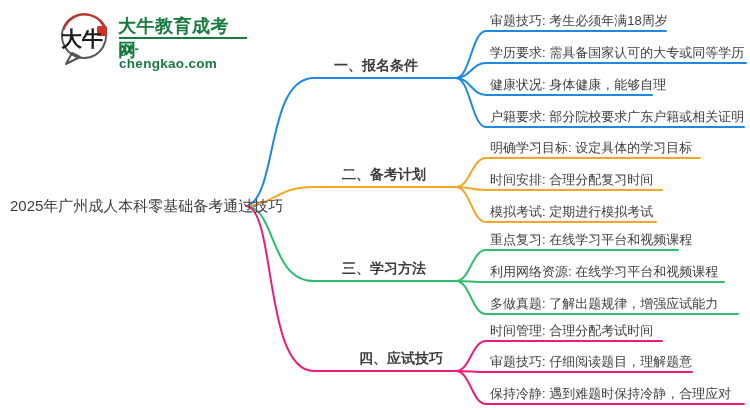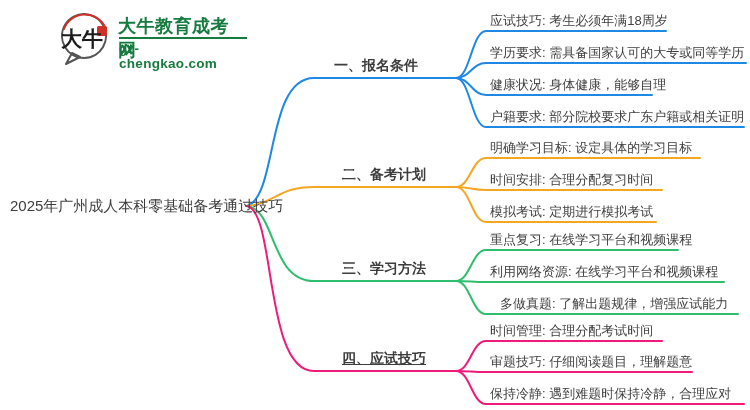--- a/index.html
+++ b/index.html
@@ -8,28 +8,28 @@
     background:#ffffff;
     font-family:"Liberation Sans","DejaVu Sans",sans-serif;
   }
   #canvas{position:absolute;left:0;top:0;width:750px;height:410px;}
   .txt{position:absolute;white-space:nowrap;color:#3d3d3d;}
   .root-label{left:10px;top:197px;font-size:15px;font-weight:400;letter-spacing:0;}
   .branch-label{width:144px;text-align:center;font-size:14px;font-weight:600;}
   .bl-1{left:304px;top:57px;}
   .bl-2{left:312px;top:166px;}
   .bl-3{left:312px;top:260px;}
-  .bl-4{left:312px;top:350px;text-decoration:underline;}
+  .bl-4{left:329px;top:350px;}
   .leaf-label{left:490px;font-size:13px;color:#3f3f3f;}
   
   .lf-1-0{top:12px;} .lf-1-1{top:44px;} .lf-1-2{top:76px;} .lf-1-3{top:108px;}
   
   .lf-2-0{top:139px;} .lf-2-1{top:171px;} .lf-2-2{top:203px;}
   
-  .lf-3-0{top:231px;} .lf-3-1{top:263px;} .lf-3-2{top:295px;margin-left:10px;}
+  .lf-3-0{top:231px;} .lf-3-1{top:263px;} .lf-3-2{top:295px;}
   
   .lf-4-0{top:322px;} .lf-4-1{top:353px;} .lf-4-2{top:385px;}
   
   .logo{position:absolute;left:8px;top:6px;width:180px;height:60px;margin-left:48px;}
   .logo-icon{position:absolute;left:0;top:0;}
   .logo-title{position:absolute;left:62px;top:8px;font-size:18px;font-weight:bold;color:#177b3f;letter-spacing:0.5px;}
   .logo-divider{position:absolute;left:63px;top:31px;width:128px;height:2px;background:#177b3f;}
   .logo-domain{position:absolute;left:63px;top:35px;font-size:13.5px;font-weight:bold;color:#177b3f;letter-spacing:0.3px;}
   svg path{fill:none;stroke-width:2;stroke-linecap:round;}
 </style>
@@ -72,21 +72,21 @@
   <div class="logo-domain">gz-chengkao.com</div>
 </div>
 
 <div class="txt root-label">2025年广州成人本科零基础备考通过技巧</div>
 
 <div class="txt branch-label bl-1">一、报名条件</div>
 <div class="txt branch-label bl-2">二、备考计划</div>
 <div class="txt branch-label bl-3">三、学习方法</div>
 <div class="txt branch-label bl-4">四、应试技巧</div>
 
-<div class="txt leaf-label lf-1-0">应试技巧: 考生必须年满18周岁</div>
+<div class="txt leaf-label lf-1-0">审题技巧: 考生必须年满18周岁</div>
 <div class="txt leaf-label lf-1-1">学历要求: 需具备国家认可的大专或同等学历</div>
 <div class="txt leaf-label lf-1-2">健康状况: 身体健康，能够自理</div>
 <div class="txt leaf-label lf-1-3">户籍要求: 部分院校要求广东户籍或相关证明</div>
 
 <div class="txt leaf-label lf-2-0">明确学习目标: 设定具体的学习目标</div>
 <div class="txt leaf-label lf-2-1">时间安排: 合理分配复习时间</div>
 <div class="txt leaf-label lf-2-2">模拟考试: 定期进行模拟考试</div>
 
 <div class="txt leaf-label lf-3-0">重点复习: 在线学习平台和视频课程</div>
 <div class="txt leaf-label lf-3-1">利用网络资源: 在线学习平台和视频课程</div>

